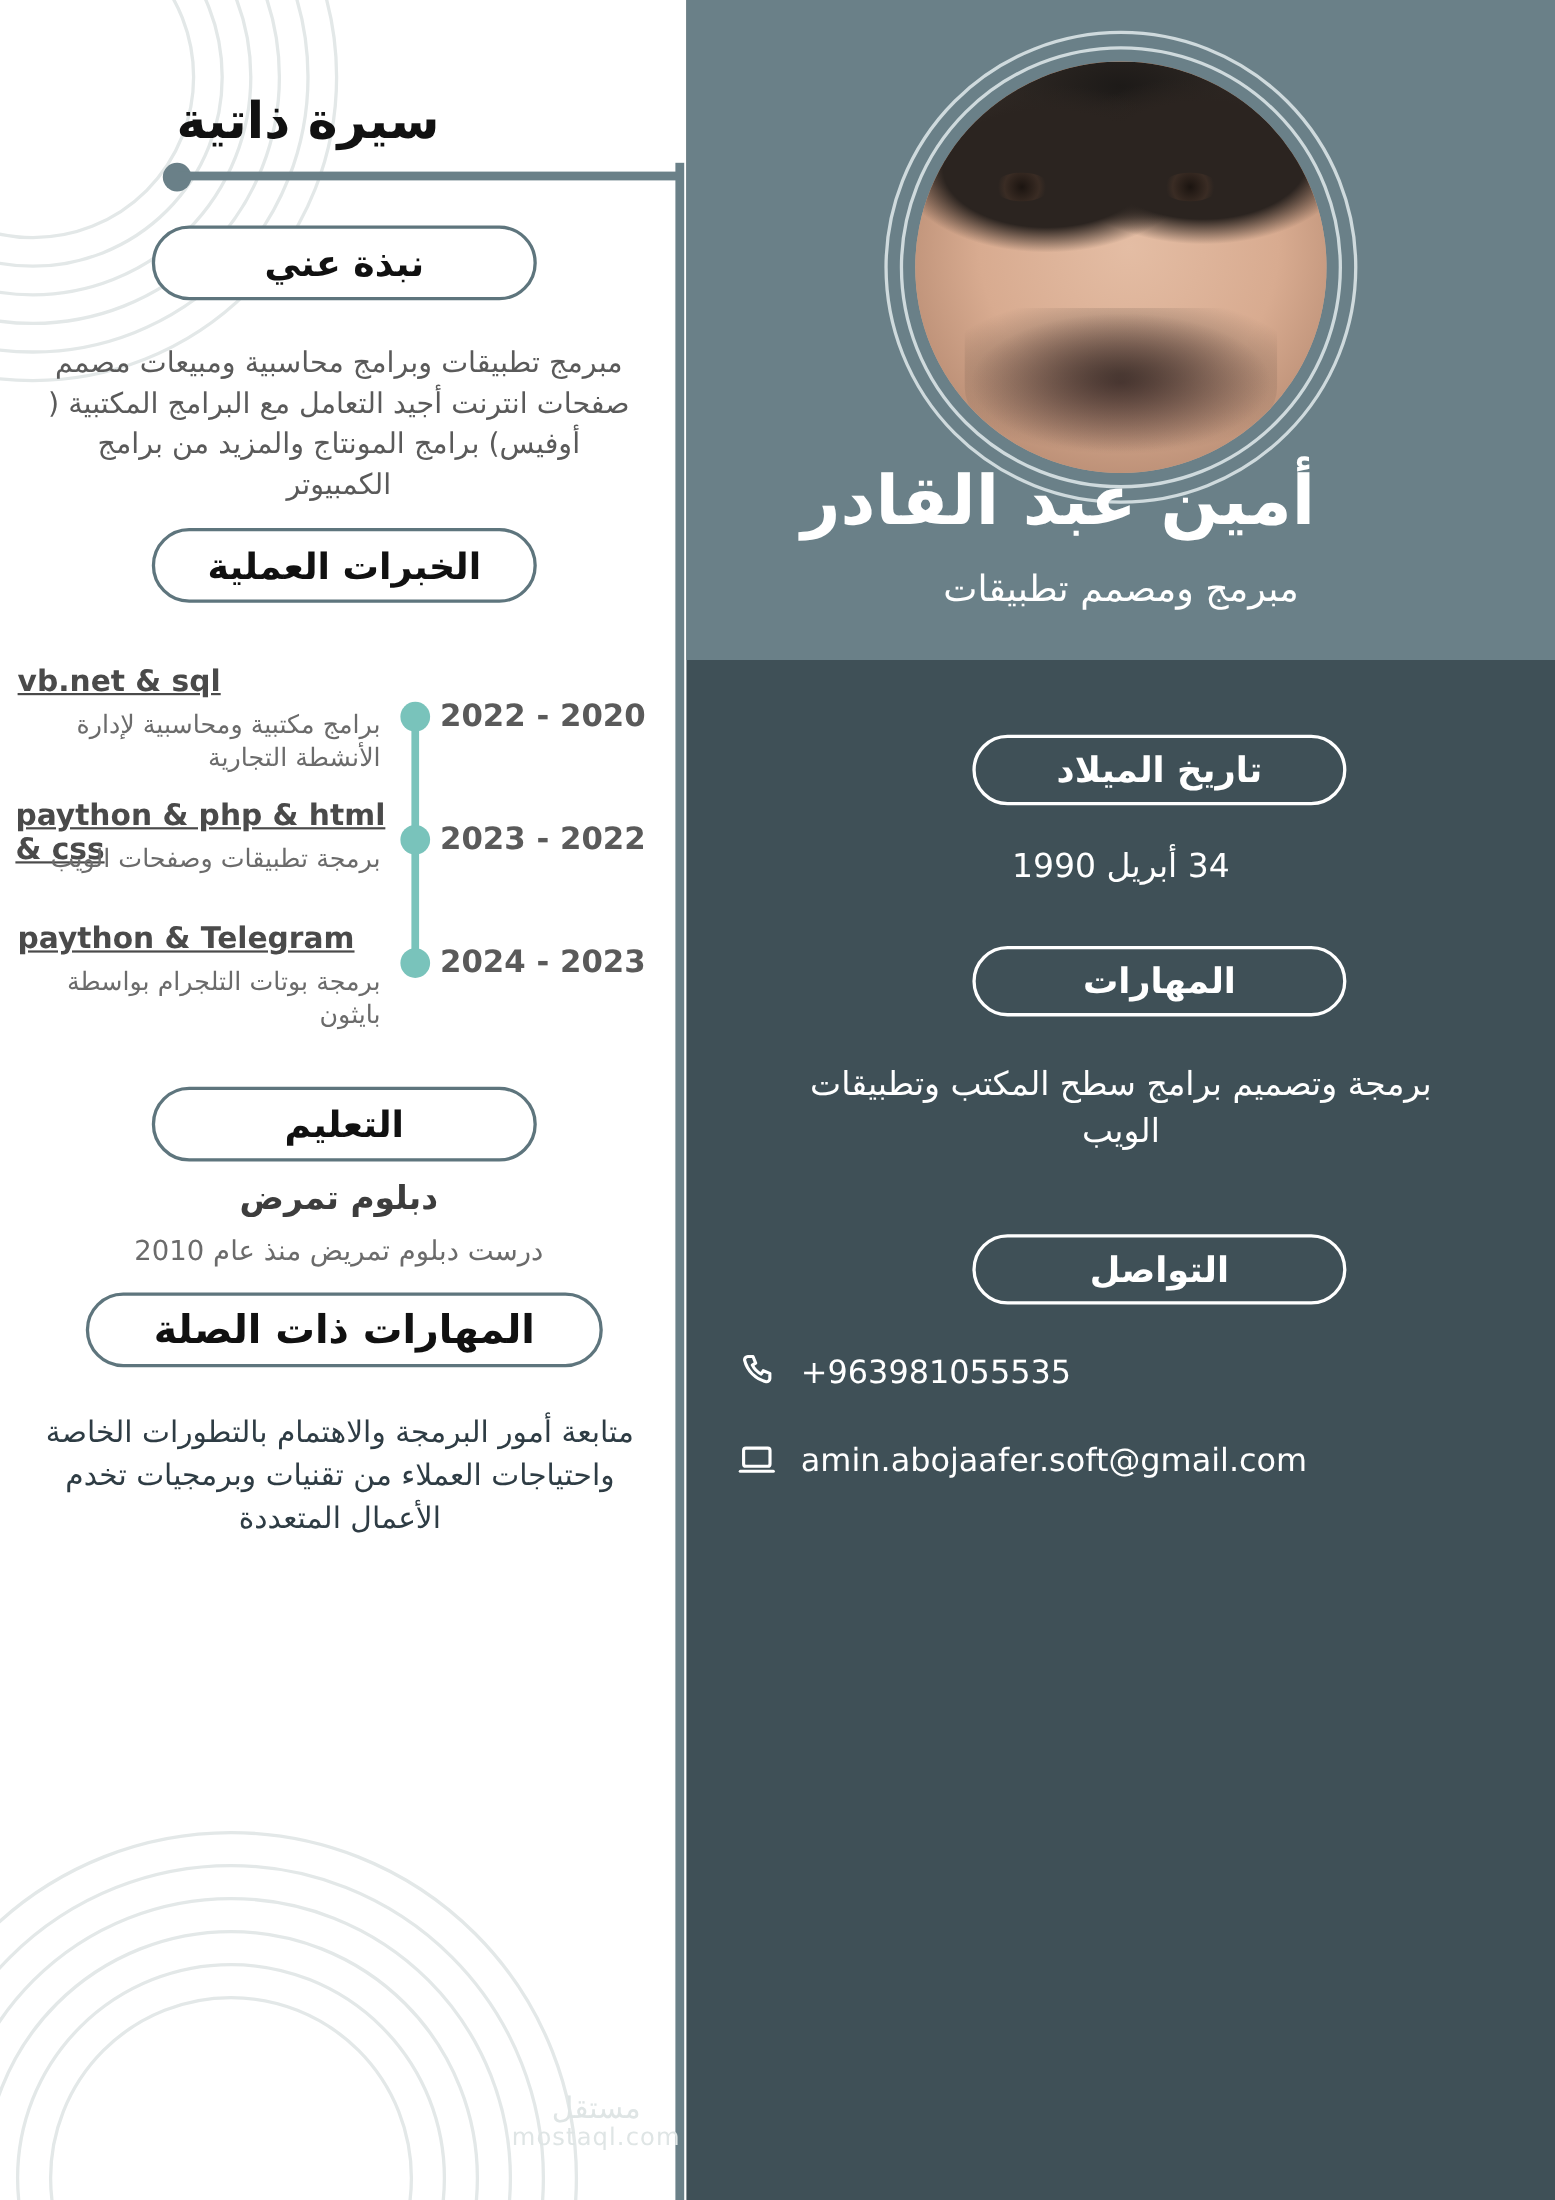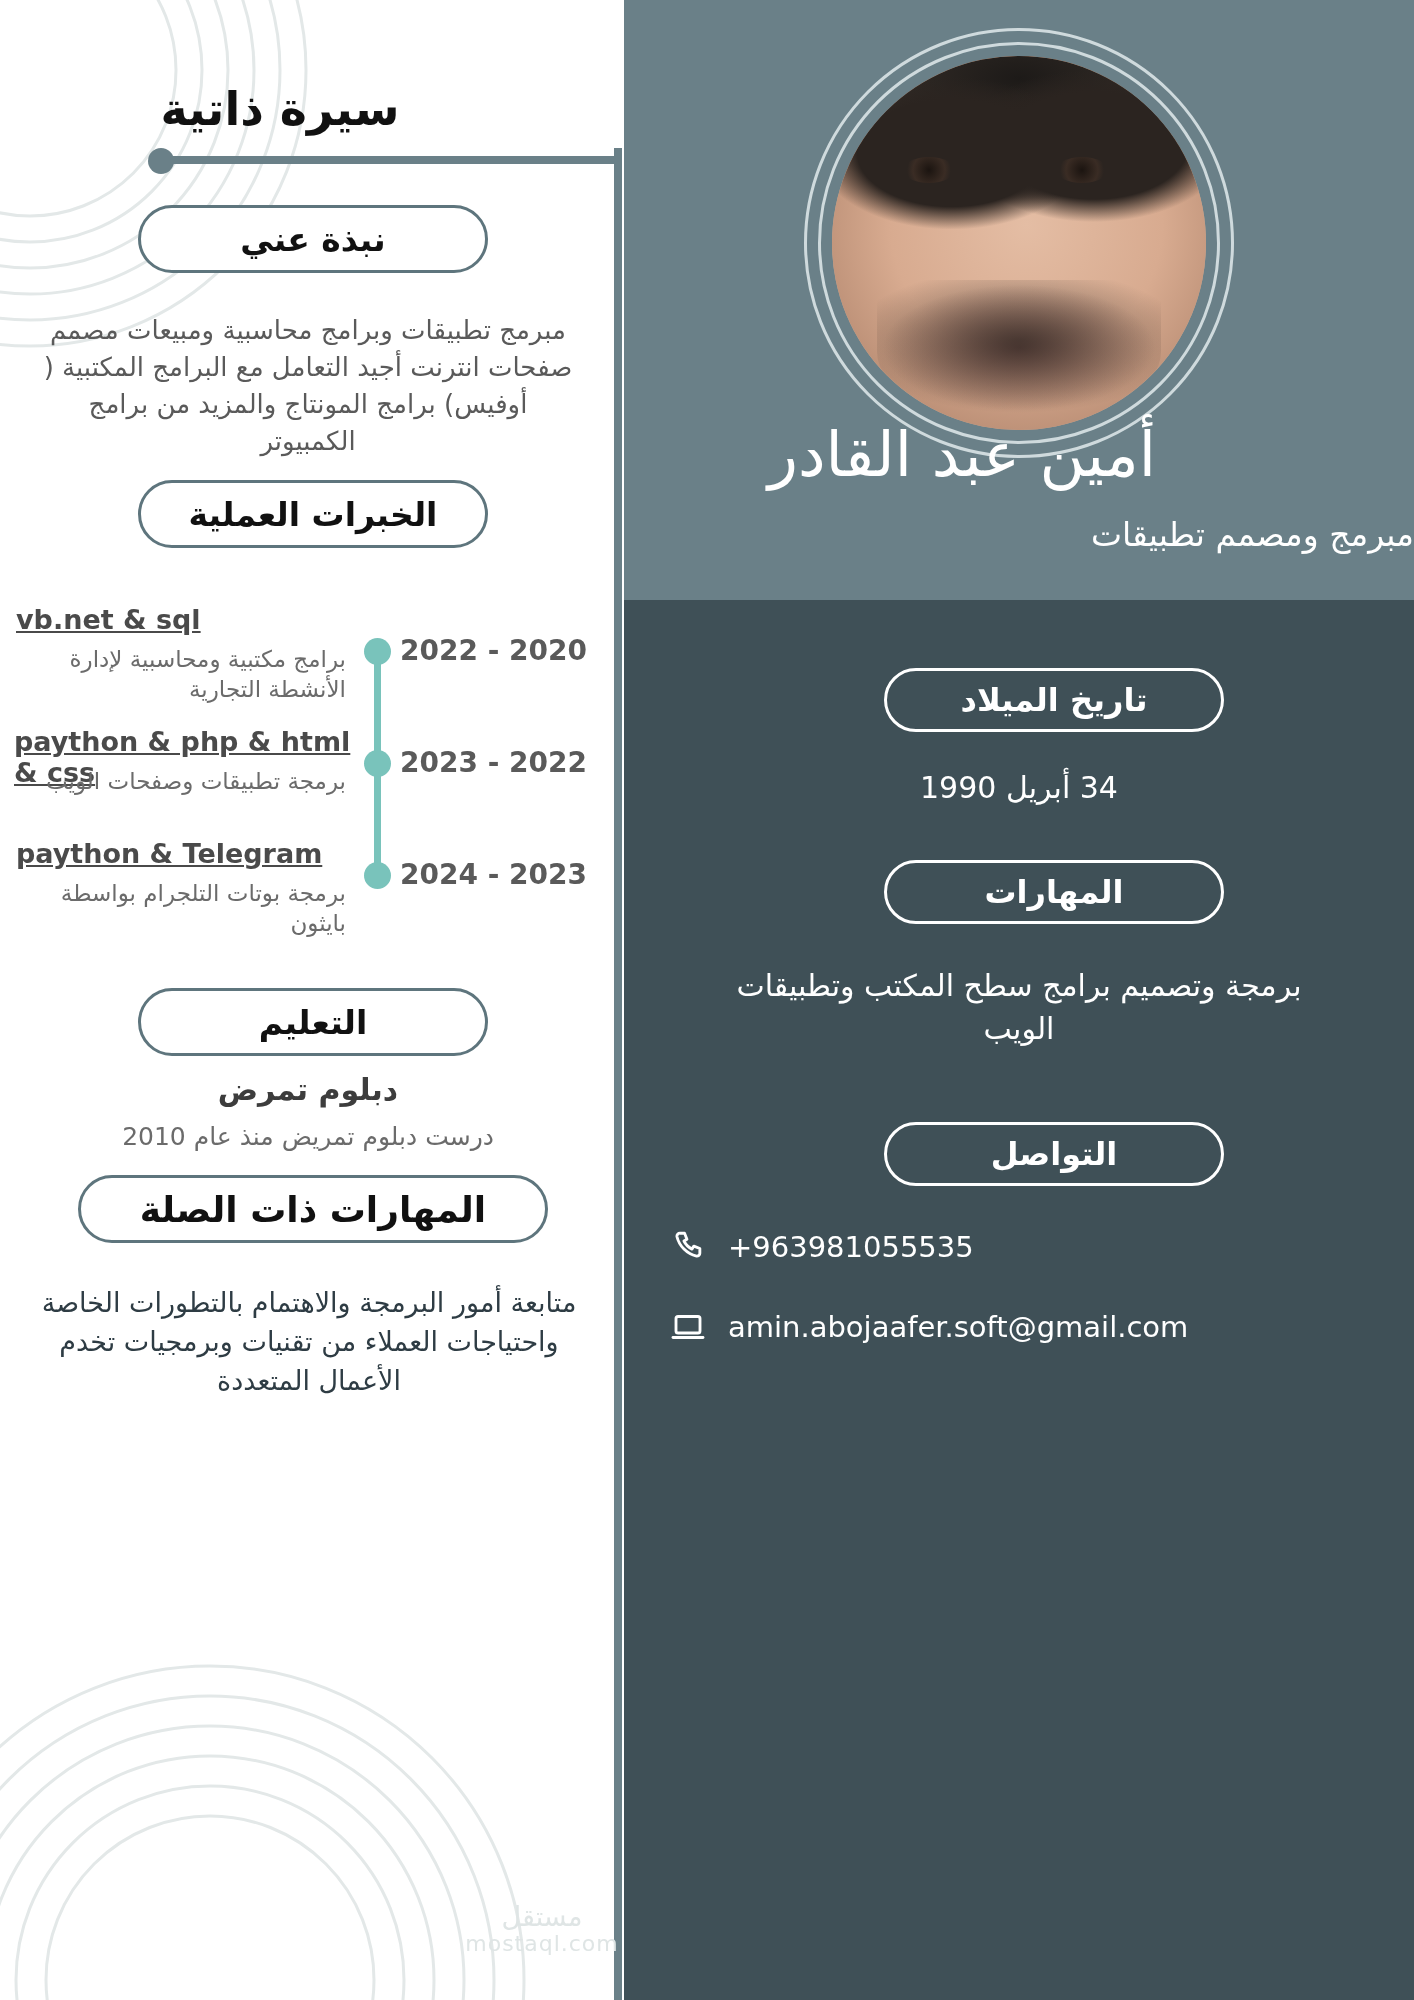--- a/index.html
+++ b/index.html
@@ -59,26 +59,26 @@
   .photo .eye-r { left:60%; }
   .photo .beard {
     position:absolute; left:12%; right:12%; top:60%; bottom:2%;
     border-radius:0 0 50% 50%;
     background:radial-gradient(ellipse 70% 60% at 50% 42%, rgba(45,38,33,.62) 0%, rgba(45,38,33,.18) 62%, rgba(45,38,33,0) 85%);
   }
 
   .name {
     position:absolute; top:418px; right:0; width:904px;
     text-align:center; color:#ffffff;
-    font-size:62px; font-weight:400; letter-spacing:1px;
+    font-size:62px; font-weight:700; letter-spacing:1px;
     direction:rtl;
   }
   .job-title {
     position:absolute; top:515px; right:0; width:790px;
-    color:#ffffff;
+    text-align:center; color:#ffffff;
     font-size:33px; font-weight:400; direction:rtl;
   }
 
   
   .pill {
     display:flex; align-items:center; justify-content:center;
     border-radius:999px; direction:rtl;
   }
   .pill-dark {
     border:3px solid #5e757d; color:#111111;

